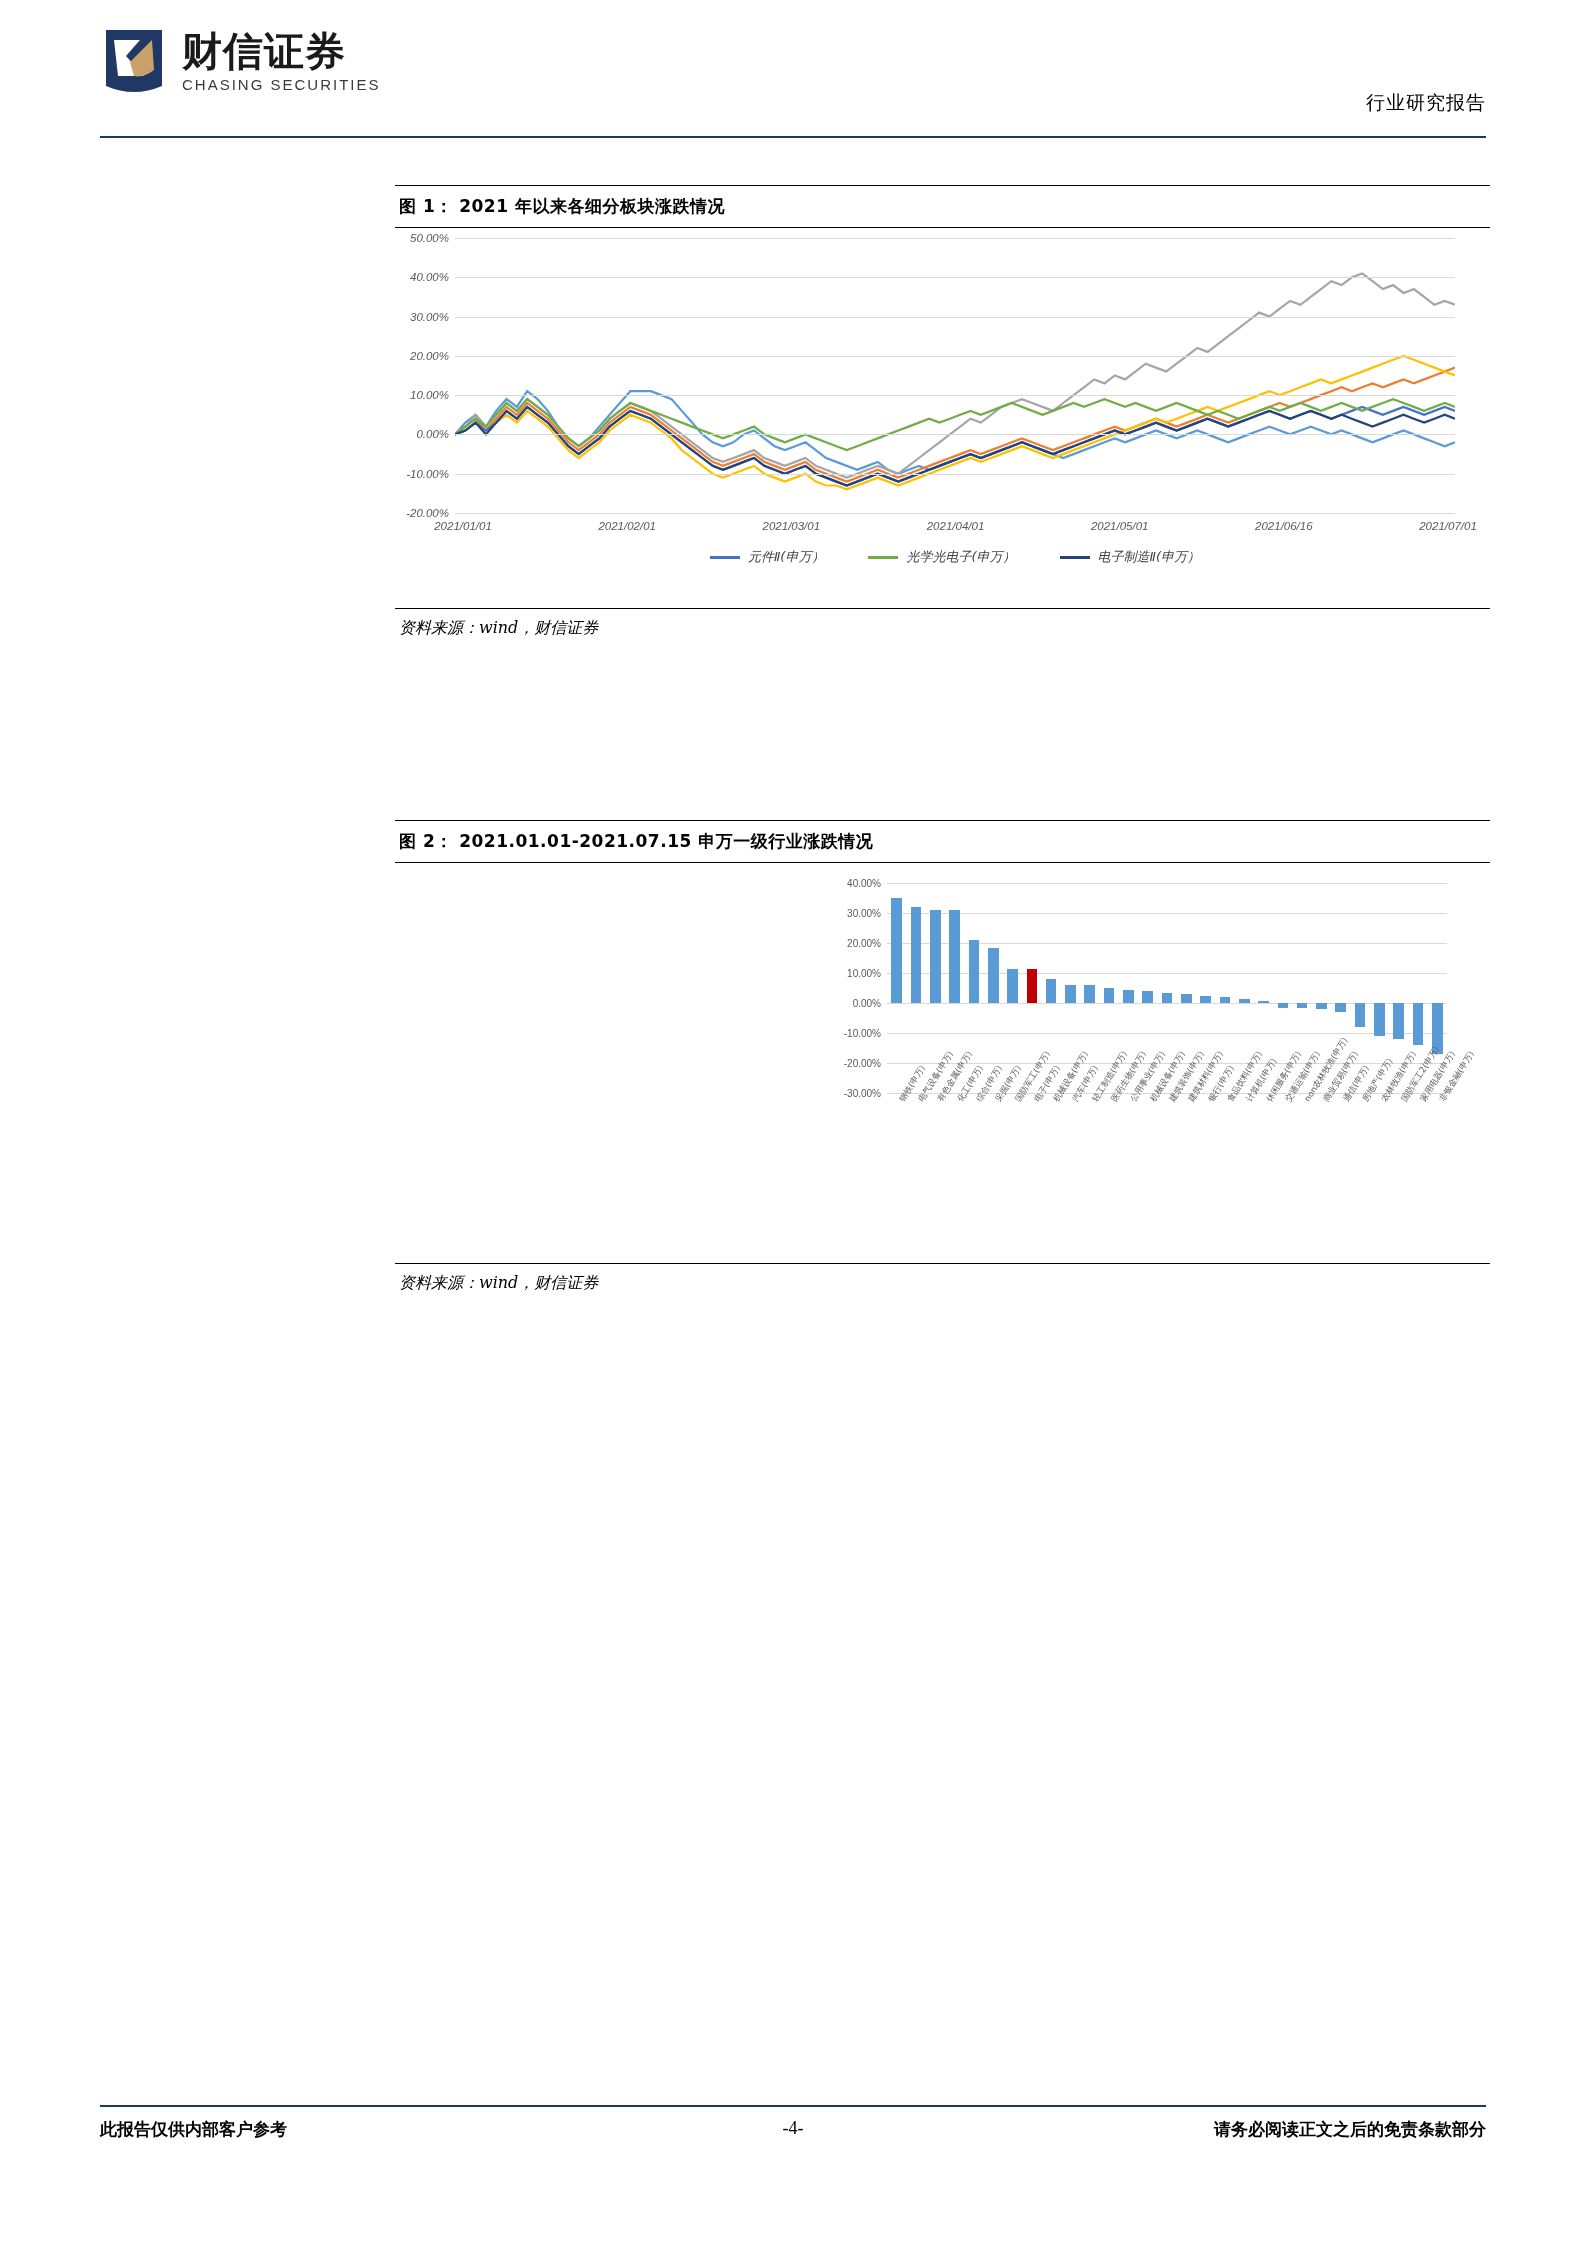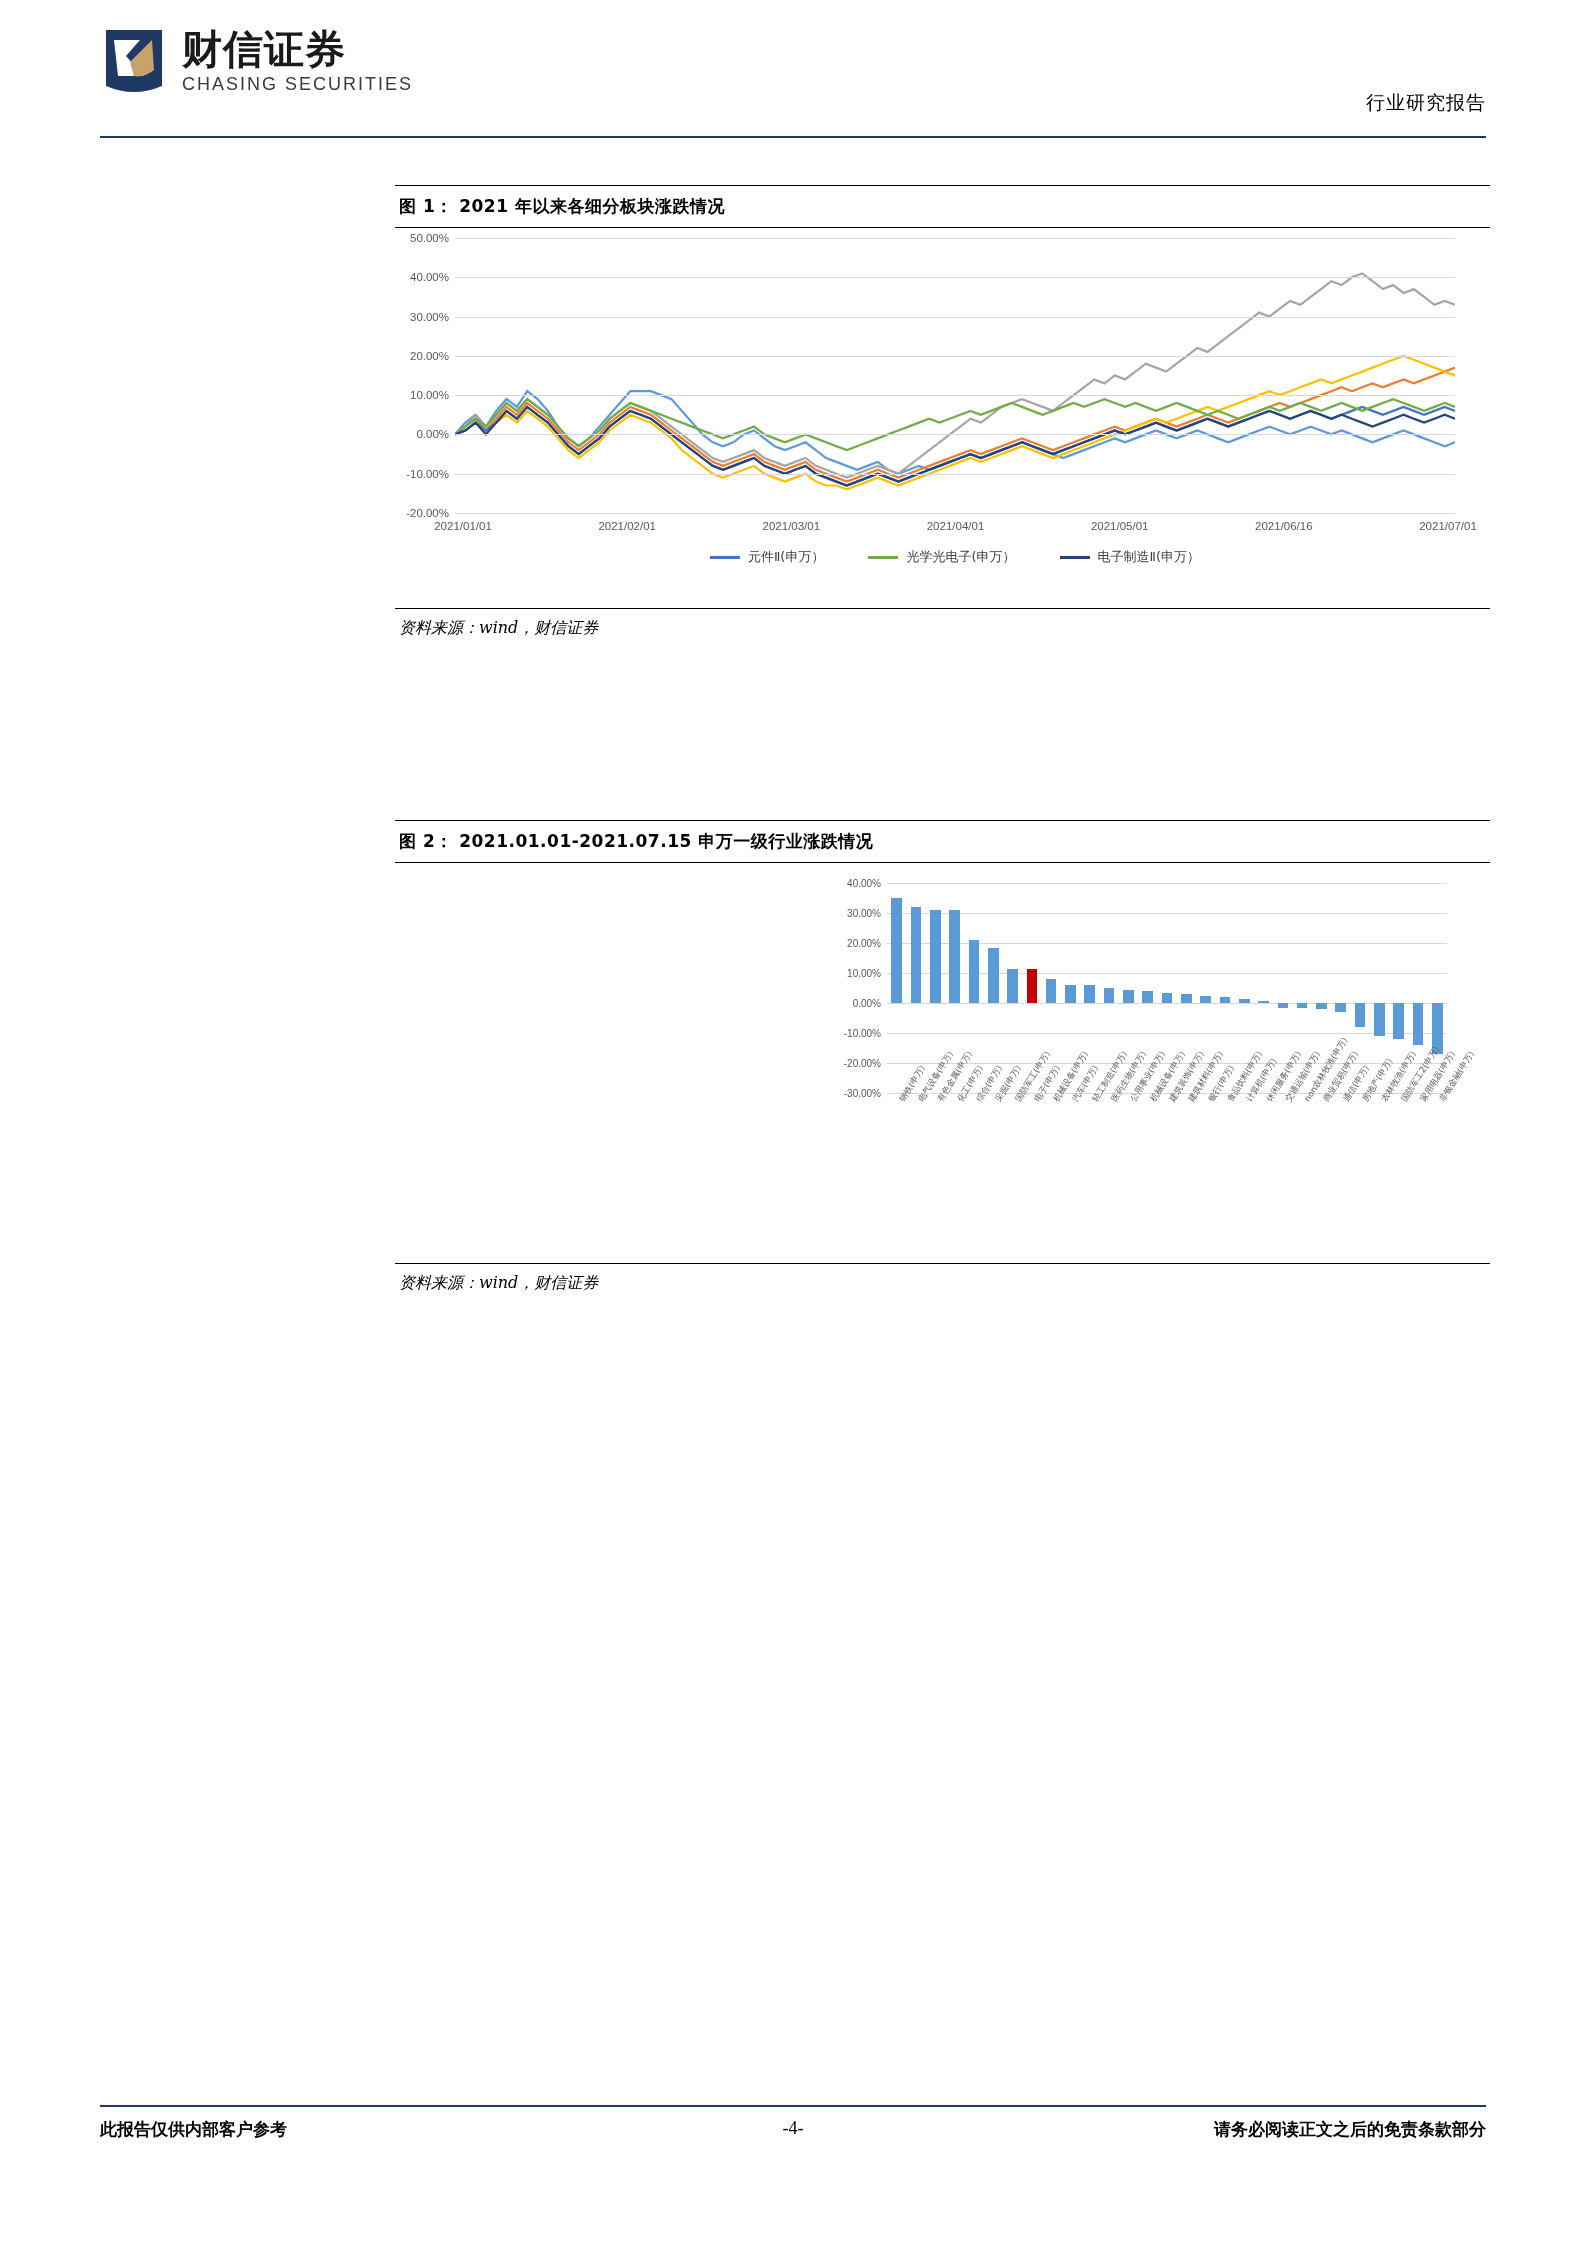--- a/index.html
+++ b/index.html
@@ -23,21 +23,21 @@
   }
   .logo-wrap { position:absolute; left:0; top:4px; display:flex; align-items:center; }
   .logo-mark { width:68px; height:70px; position:relative; }
   .logo-text-cn {
     font-family:"DejaVu Sans", sans-serif;
     font-size:40px; font-weight:bold; color:#1a1a1a; letter-spacing:1px;
     line-height:44px;
   }
   .logo-text-en {
     font-family:"Liberation Sans", sans-serif;
-    font-size:18px; color:#3a3a3a; letter-spacing:2px; margin-top:3px;
+    font-size:15px; color:#3a3a3a; letter-spacing:2px; margin-top:3px;
   }
   .header-right {
     position:absolute; right:0; top:68px;
     font-family:"DejaVu Sans", sans-serif;
     font-size:19px; color:#000000; letter-spacing:1px;
   }
   .header-rule {
     position:absolute; left:100px; right:100px; top:136px;
     border-top:2px solid #1f3864;
   }
@@ -52,21 +52,21 @@
   }
   .fig-title-rule-bottom { border-top:1.5px solid #000; }
   .fig-body { position:relative; }
   .fig-source-rule { border-top:1.5px solid #000; }
   .fig-source {
     font-family:"DejaVu Serif", serif;
     font-style:italic; font-size:16px; color:#000;
     padding:9px 4px 6px 4px;
   }
   
-  .chart1-wrap { position:relative; height:380px; }
+  .chart1-wrap { position:relative; height:380px;font-style:italic; }
   .c1-plot {
     position:absolute; left:60px; top:10px; width:1000px; height:275px;
   }
   .c1-ylabels { position:absolute; left:0; top:0; width:58px; height:285px; }
   .c1-ylabels div {
     position:absolute; right:4px;
     font-family:"Liberation Sans", sans-serif;
     font-size:11.5px; color:#595959; transform:translateY(-50%);
     white-space:nowrap;
   }

